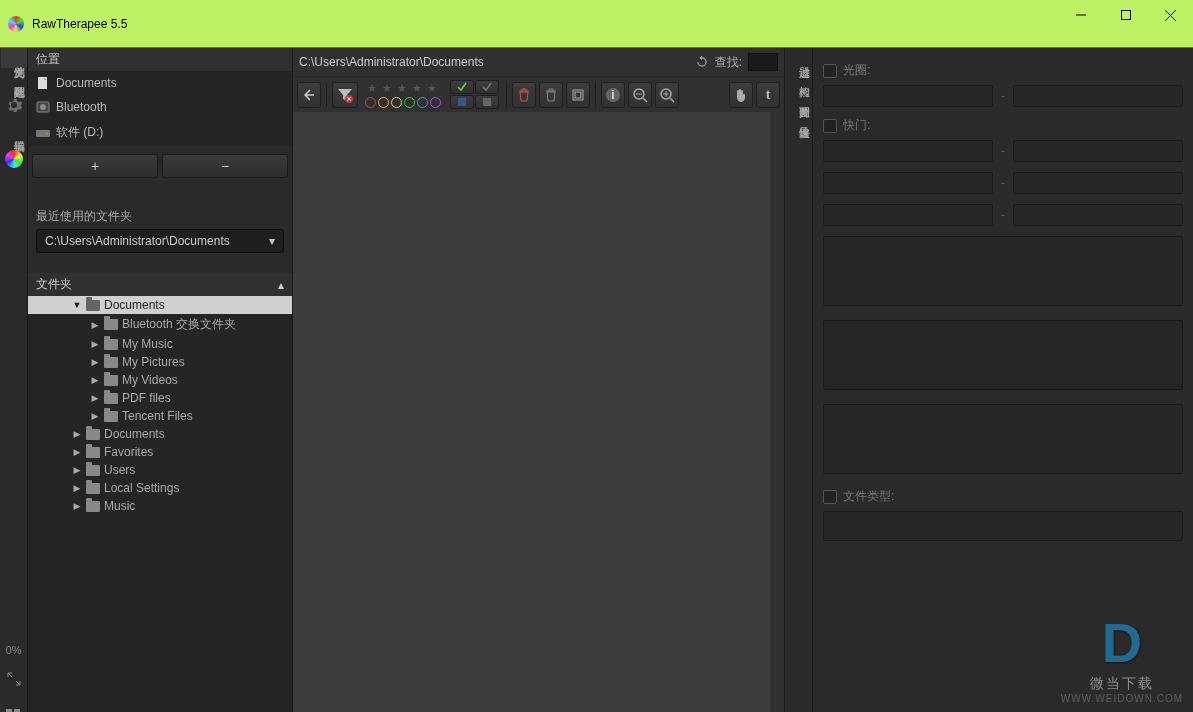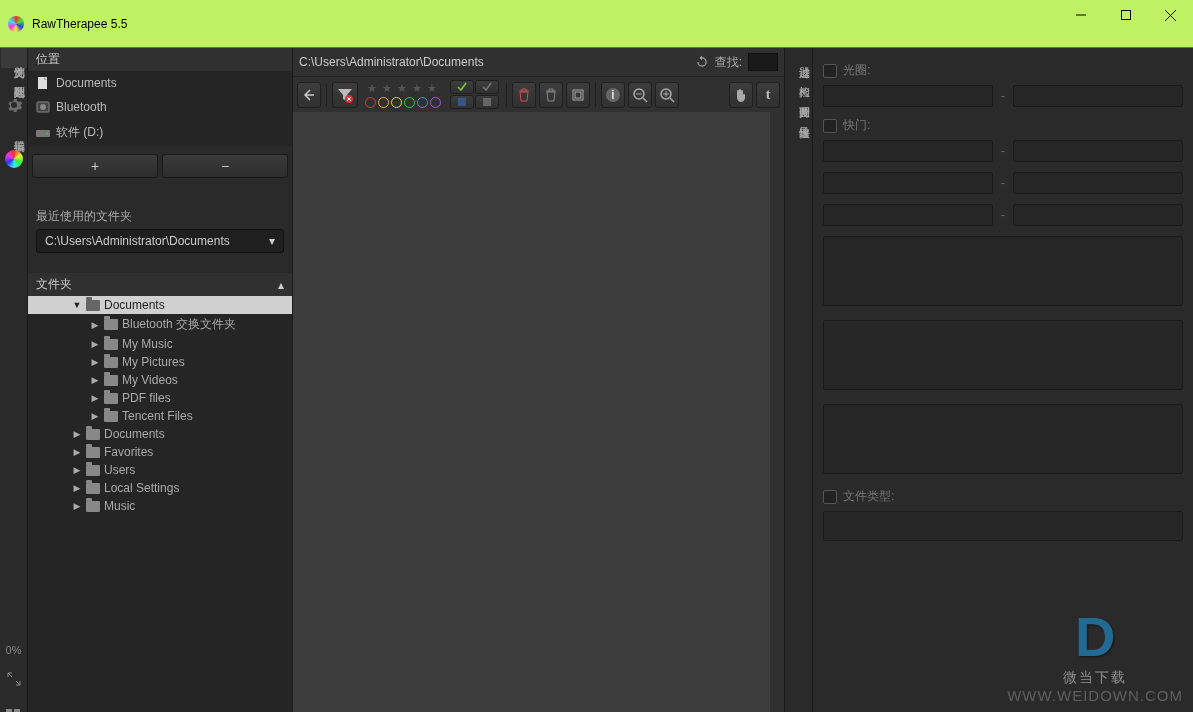--- a/index.html
+++ b/index.html
@@ -63,21 +63,21 @@
 .filterrow{display:flex;align-items:center;gap:6px;margin:6px 0}
 .chk{width:14px;height:14px;border:1px solid #555;background:#222;border-radius:2px;flex-shrink:0}
 .flabel{color:#777;font-size:12px}
 .rangepair{display:flex;gap:8px;align-items:center;margin:4px 0 10px 0}
 .rangebox{flex:1;height:22px;border:1px solid #1a1a1a;background:#262626;border-radius:2px}
 .dash{color:#666}
 .bigbox{height:70px;border:1px solid #1a1a1a;background:#262626;border-radius:2px;margin:4px 0 14px 0}
 .watermark{position:absolute;right:10px;bottom:8px;text-align:center;opacity:0.55;pointer-events:none}
 .watermark .logod{font-size:56px;font-weight:bold;color:#1fa0e8;text-shadow:1px 1px 2px #000}
 .watermark .t1{color:#ddd;font-size:14px;letter-spacing:2px}
-.watermark .t2{color:#888;font-size:15px;letter-spacing:1px}
+.watermark .t2{color:#888;font-size:10px;letter-spacing:1px}
 svg{display:block}
 </style>
 </head>
 <body>
 
 <div class="titlebar">
   <div class="logo"></div>
   <div class="title">RawTherapee 5.5</div>
   <div class="winbtns">
     <div class="winbtn">

